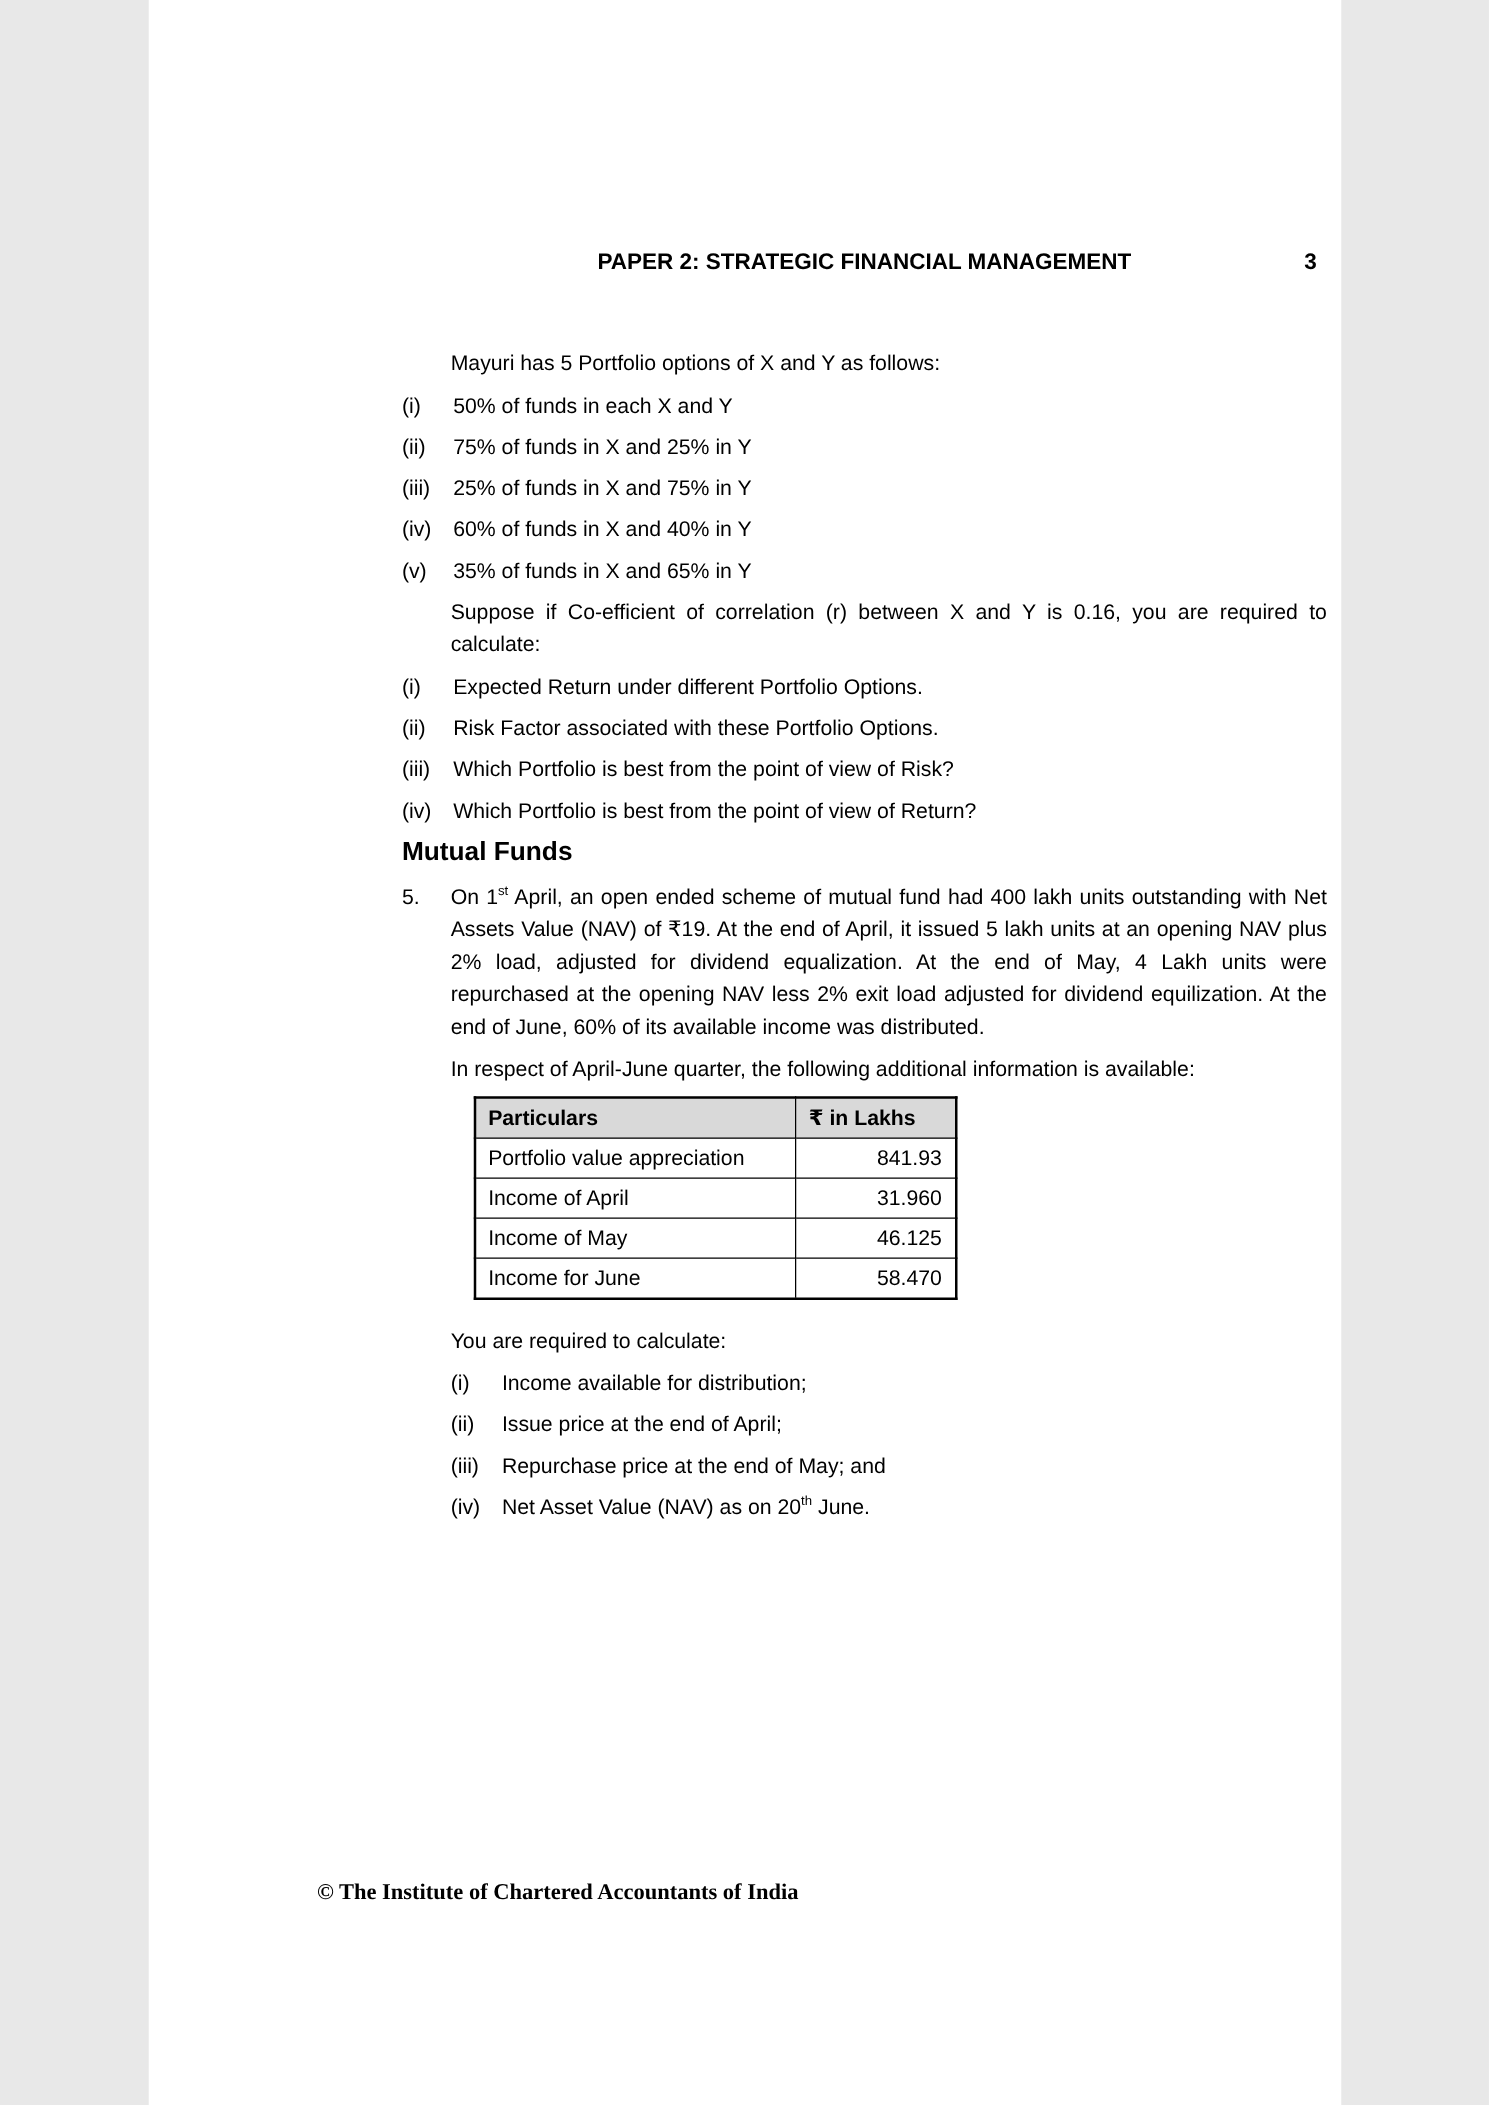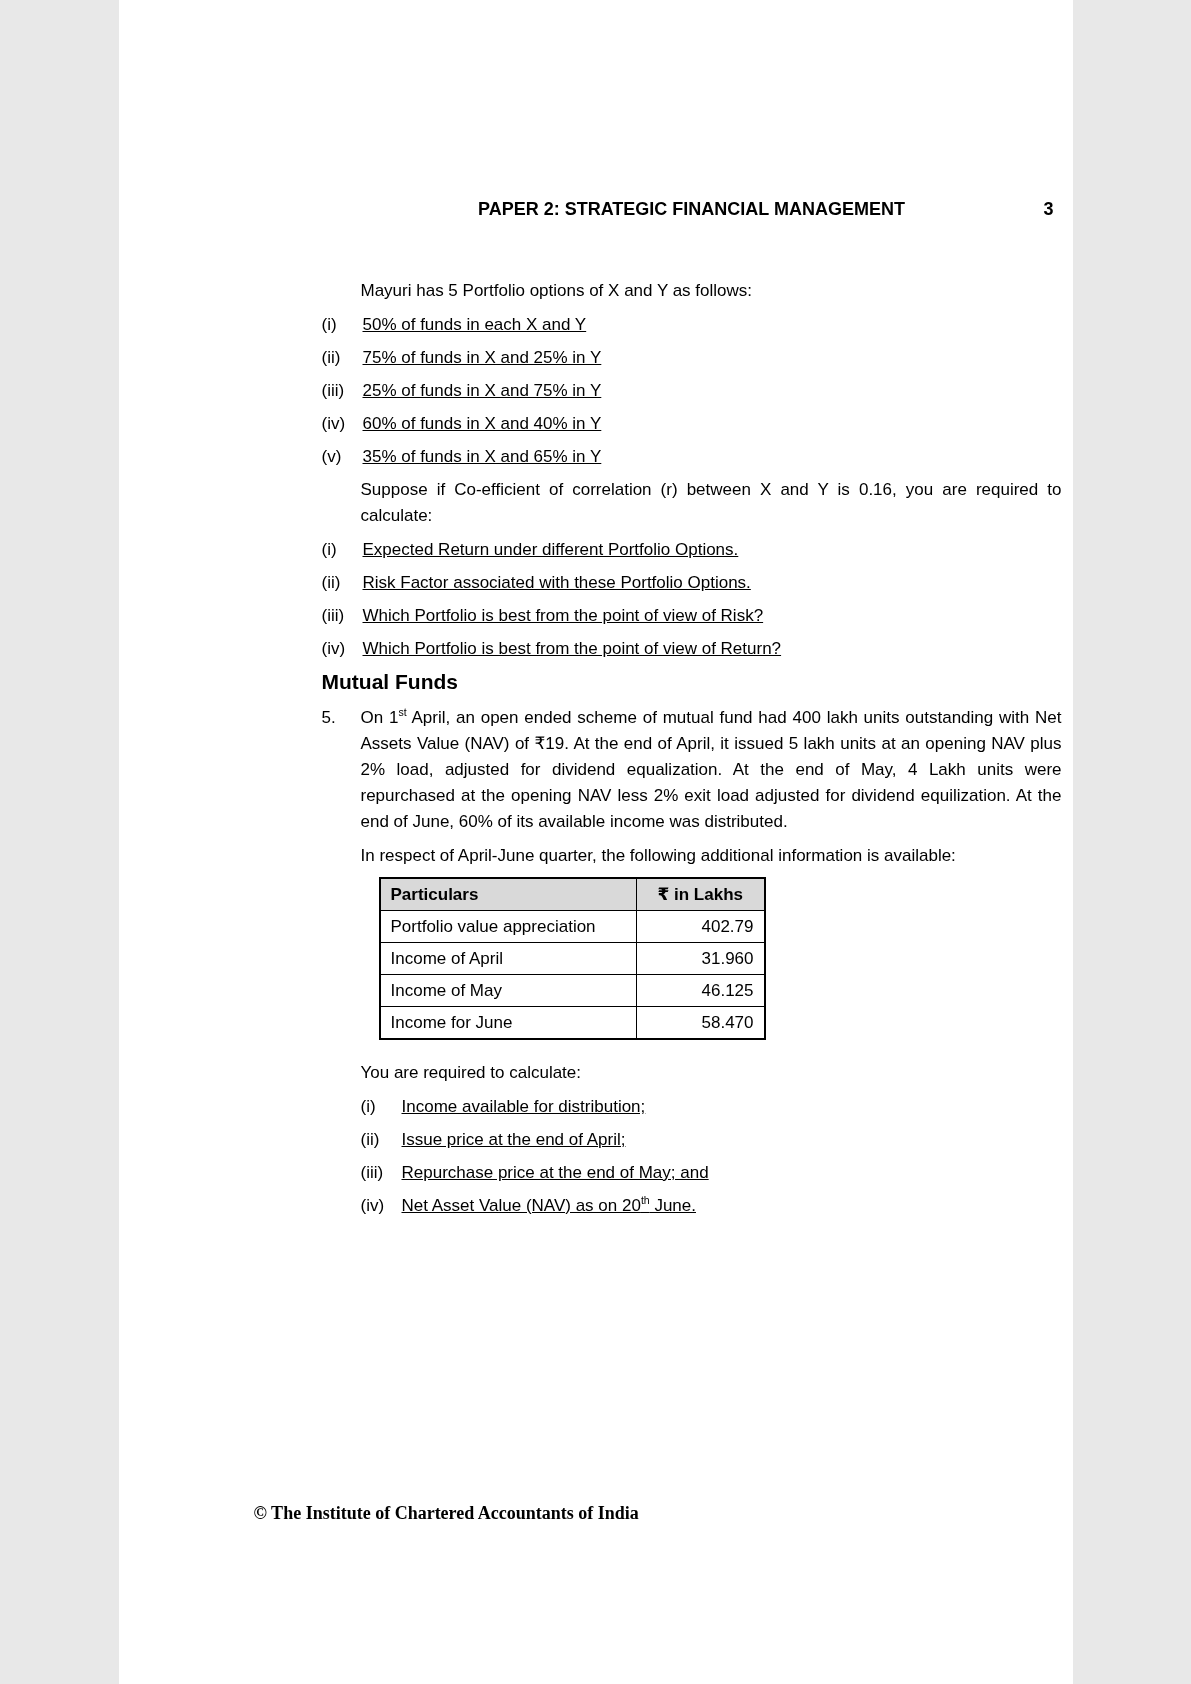--- a/index.html
+++ b/index.html
@@ -46,21 +46,21 @@
   .indented { margin-left: 39px; }
   .list { margin: 0; }
   .list-item {
     display: flex;
     margin-bottom: 7px;
   }
   .li-label {
     width: 41px;
     flex: 0 0 41px;
   }
-  .li-text { flex: 1; text-decoration: underline; }
+  .li-text { flex: 1; }
   .section-heading {
     font-size: 21px;
     font-weight: bold;
     margin: 4px 0 10px 0;
     line-height: 26px;
   }
   .numbered-item { display: flex; }
   .num-label {
     width: 39px;
     flex: 0 0 39px;
@@ -77,21 +77,21 @@
     padding: 3px 10px;
     line-height: 25px;
     vertical-align: middle;
     margin-left: 46px;
   }
   table.data-table th {
     background: #d9d9d9;
     font-weight: bold;
   }
   th.col-part { width: 257px; text-align: left; }
-  th.col-val  { width: 128px; text-align: center; }
+  th.col-val  { width: 128px; text-align: left; }
   td.val { text-align: right; }
   sup {
     font-size: 0.62em;
     vertical-align: super;
     line-height: 0;
   }
   .doc-footer {
     position: absolute;
     left: 135px;
     top: 1500px;
@@ -171,21 +171,21 @@
         <table class="data-table">
           <thead>
             <tr>
               <th class="col-part">Particulars</th>
               <th class="col-val">₹ in Lakhs</th>
             </tr>
           </thead>
           <tbody>
             <tr>
               <td>Portfolio value appreciation</td>
-              <td class="val">402.79</td>
+              <td class="val">841.93</td>
             </tr>
             <tr>
               <td>Income of April</td>
               <td class="val">31.960</td>
             </tr>
             <tr>
               <td>Income of May</td>
               <td class="val">46.125</td>
             </tr>
             <tr>

